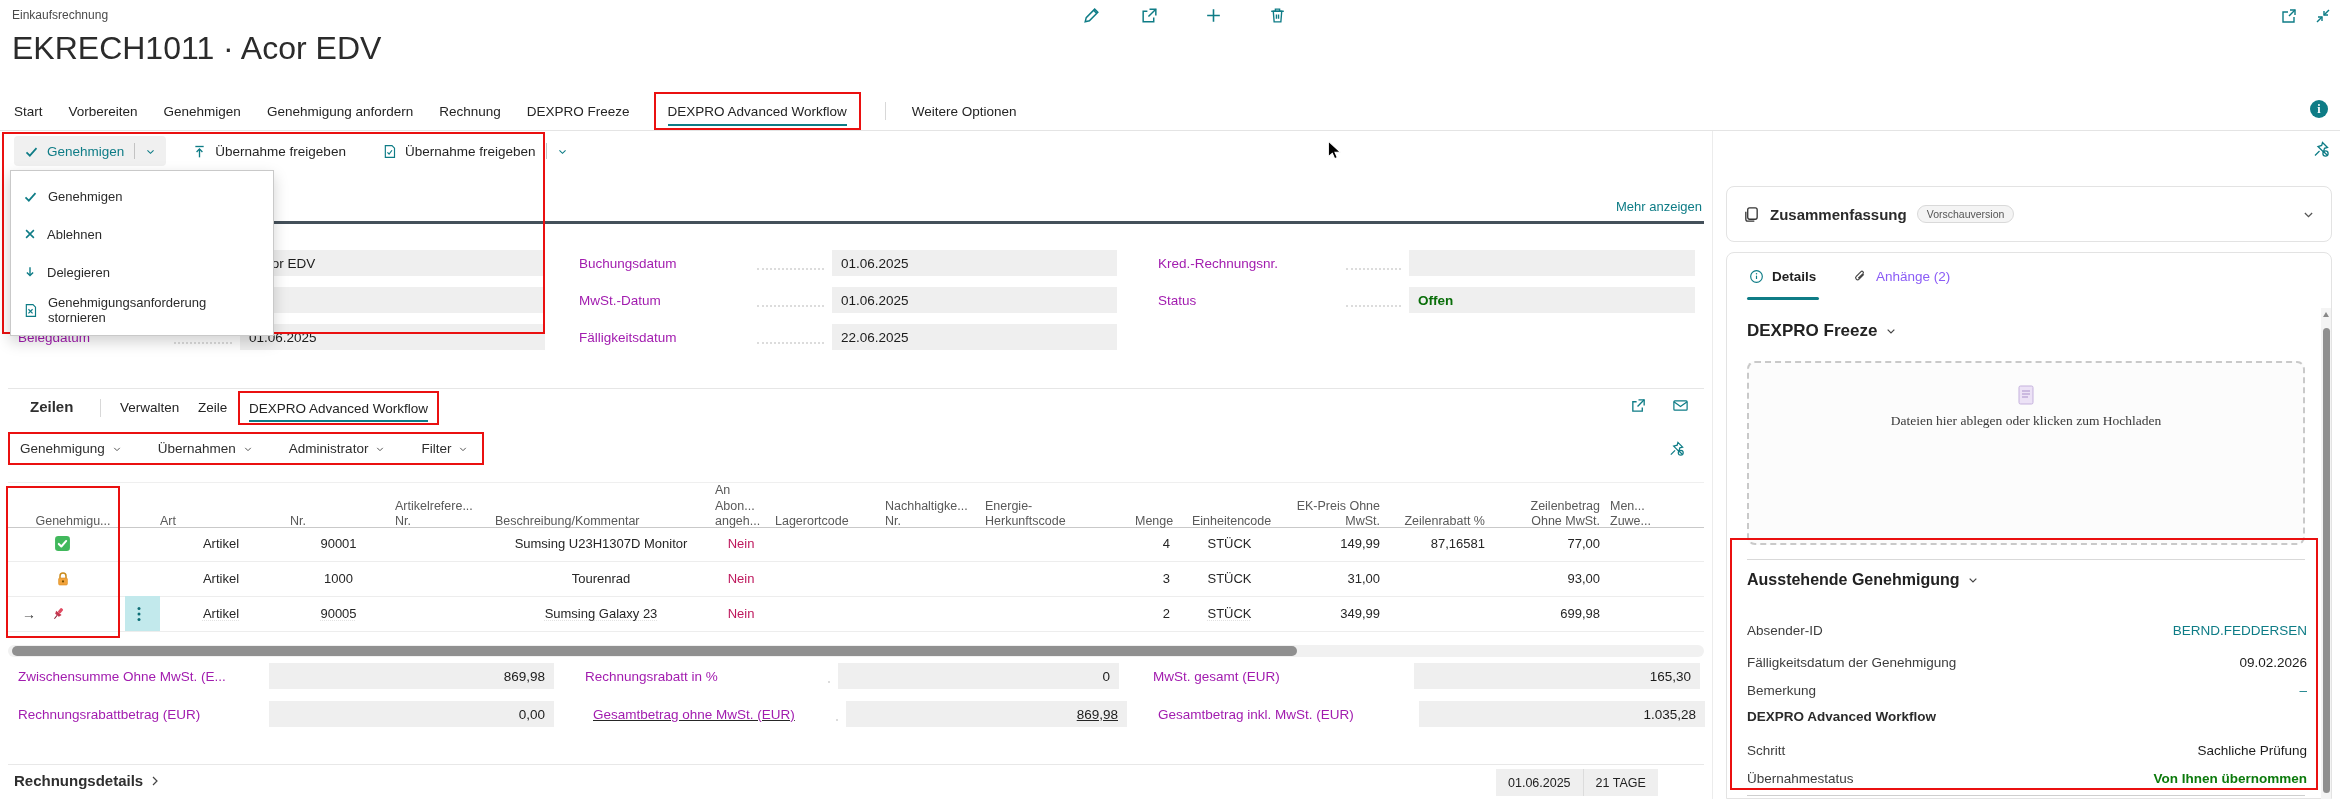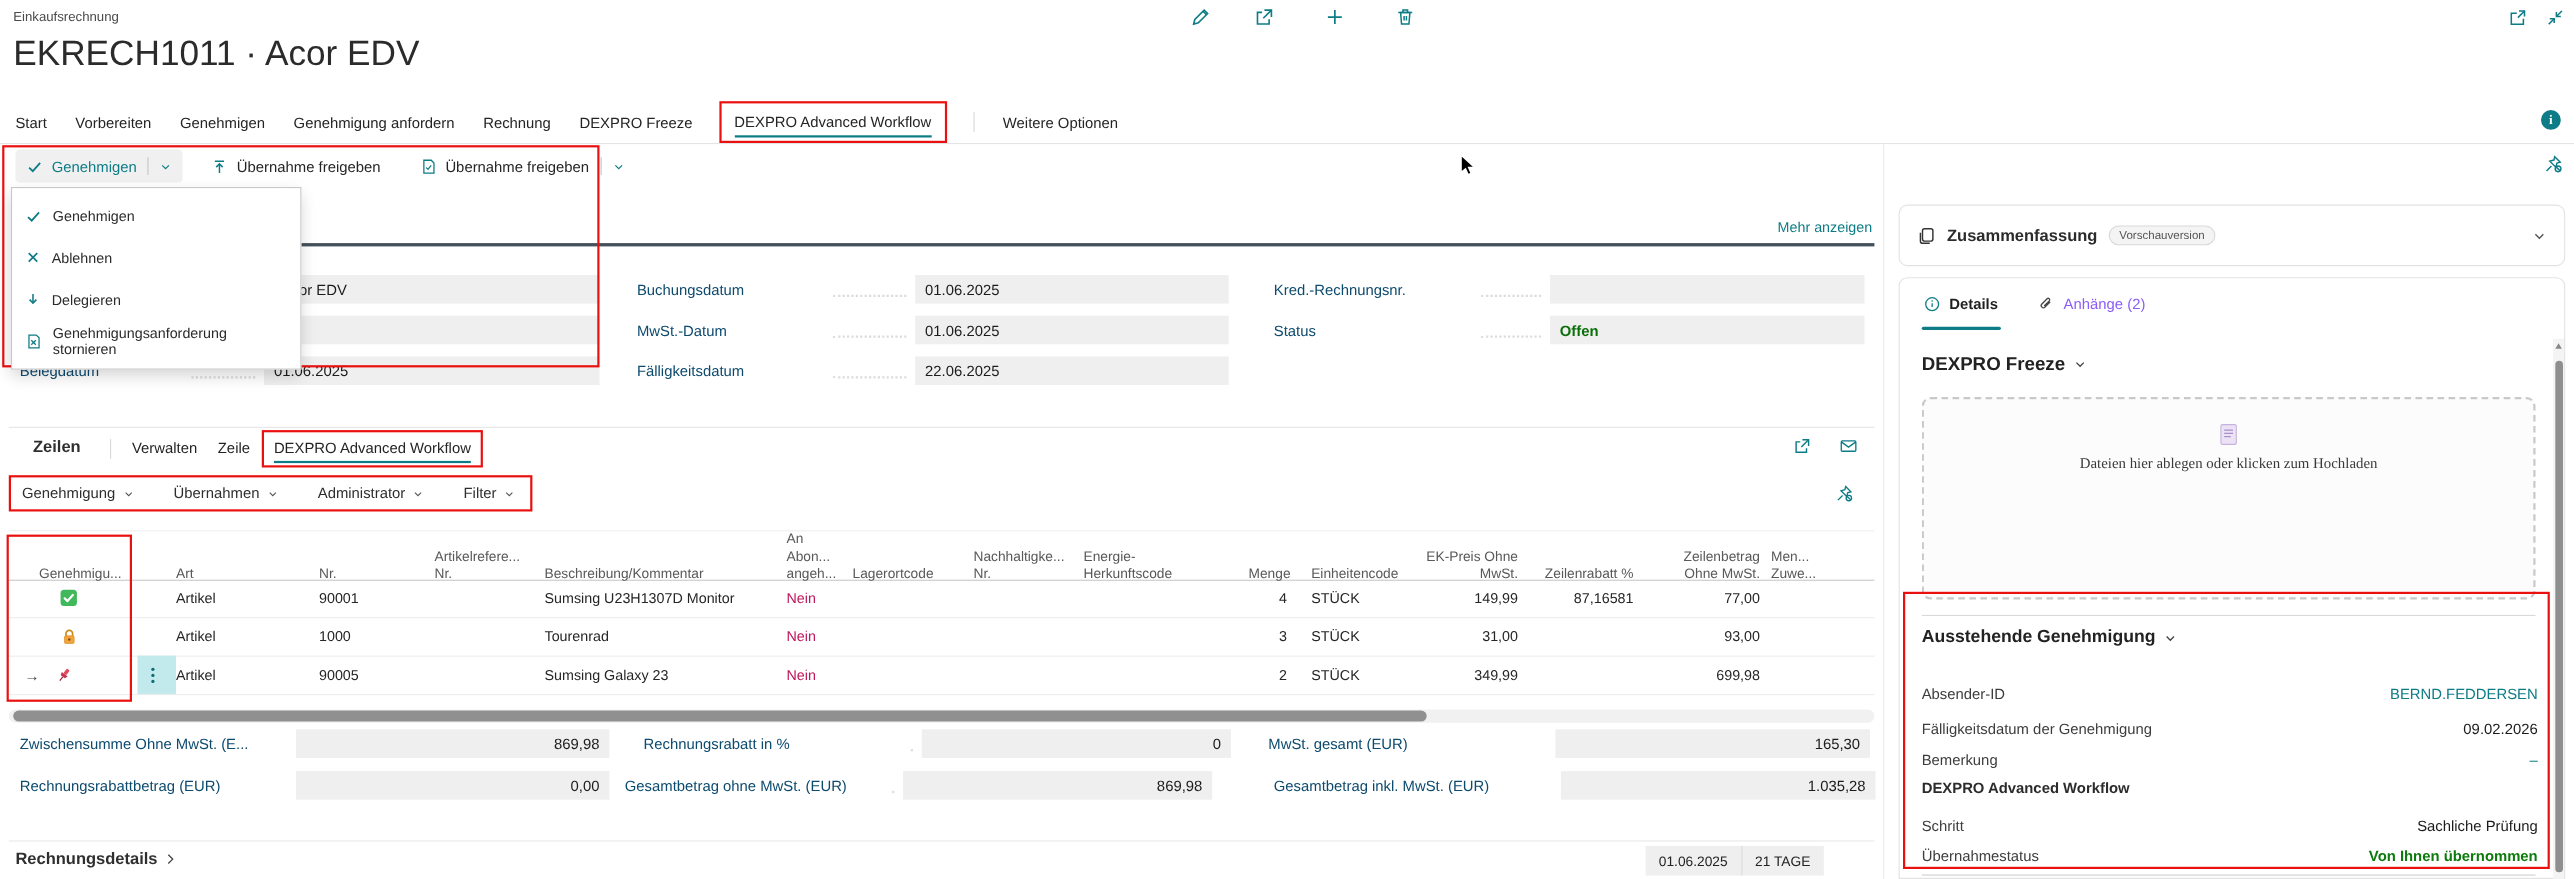--- a/index.html
+++ b/index.html
@@ -4,21 +4,21 @@
 <style>
   html,body{margin:0;padding:0;}
   body{width:2340px;height:799px;background:#fff;font-family:"Liberation Sans",sans-serif;
        -webkit-font-smoothing:antialiased;position:relative;overflow:hidden;color:#262626;}
   .abs{position:absolute;}
   svg{display:block;}
   .ico{display:inline-flex;align-items:center;justify-content:center;flex:none;}
   .teal{color:#0e7c86;}
   
   .frow{position:absolute;display:flex;align-items:center;height:26px;font-size:13.5px;}
-  .flabel{color:#0c4a6e;white-space:nowrap;overflow:hidden;flex:none;}
+  .flabel{color:#a21caf;white-space:nowrap;overflow:hidden;flex:none;}
   .leader{flex:1;height:12px;margin:0 8px;border-bottom:2px dotted #dcdcdc;}
   .fval{background:#efefef;height:26px;display:flex;align-items:center;padding:0 9px;color:#1c1c1c;
         flex:none;font-size:13.5px;white-space:nowrap;box-sizing:border-box;}
   .fval.num{justify-content:flex-end;}
   
   .menubar{position:absolute;left:0;top:92px;width:2340px;height:39px;border-bottom:1px solid #e4e4e4;
            display:flex;align-items:center;padding-left:14px;box-sizing:border-box;gap:26px;}
   .menu-item{font-size:13.5px;color:#242424;white-space:nowrap;}
   .vdiv{width:1px;height:18px;background:#d8d8d8;flex:none;}
   
@@ -29,21 +29,21 @@
        font-size:13.5px;color:#252525;gap:8px;white-space:nowrap;}
   .btn .sep{width:1px;height:16px;background:#c3c3c3;margin:0 2px;}
   
   .menu-pop{position:absolute;left:10px;top:170px;width:262px;background:#fff;border:1px solid #c9c9c9;
             box-shadow:0 6px 14px rgba(0,0,0,.18);z-index:40;padding:6px 0;}
   .menu-pop .mi{display:flex;align-items:center;gap:10px;height:38px;padding:0 12px;font-size:13px;color:#2b2b2b;}
   
   .grid{display:grid;grid-template-columns:117px 35px 130px 105px 100px 220px 60px 110px 100px 150px 45px 95px 115px 105px 115px 1fr;align-items:center;}
   .th{font-size:12.5px;color:#595959;line-height:1.25;white-space:pre-line;align-self:end;padding:0 8px 6px 0;}
   .th.r{text-align:right;padding-right:10px;}
-  .td{font-size:13px;color:#262626;white-space:nowrap;overflow:hidden;padding-right:8px;}
+  .td{font-size:13px;color:#262626;white-space:nowrap;overflow:hidden;padding-right:8px;text-align:center;}
   .td.r{text-align:right;padding-right:10px;}
   .dotted{text-decoration:underline dotted #8c8c8c;text-underline-offset:3px;}
   .nein{color:#be185d;}
   .row{height:35px;border-bottom:1px solid #ededed;}
   
   .card{position:absolute;background:#fff;border:1px solid #e3e3e3;border-radius:8px;box-sizing:border-box;}
   .prow{position:absolute;display:flex;justify-content:space-between;align-items:center;height:22px;
         font-size:13.5px;color:#3d3d3d;width:560px;left:20px;}
   .pval{color:#1c1c1c;}
   .pill{font-size:10.5px;color:#555;background:#f4f4f4;border:1px solid #d9d9d9;border-radius:10px;
@@ -424,21 +424,21 @@
 <div class="frow" style="left:18px;top:701px;width:527px;">
   <span class="flabel" style="width:235px;">Rechnungsrabattbetrag (EUR)</span>
   <span class="leader"></span>
   <span class="fval num" style="width:285px;">0,00</span>
 </div>
 <div class="frow" style="left:585px;top:663px;width:534px;">
   <span class="flabel" style="width:235px;">Rechnungsrabatt in %</span>
   <span class="leader"></span>
   <span class="fval num" style="width:281px;">0</span>
 </div>
-<div class="frow" style="left:568px;top:701px;width:534px;">
+<div class="frow" style="left:593px;top:701px;width:534px;text-decoration:underline;">
   <span class="flabel" style="width:235px;">Gesamtbetrag ohne MwSt. (EUR)</span>
   <span class="leader"></span>
   <span class="fval num" style="width:281px;">869,98</span>
 </div>
 <div class="frow" style="left:1158px;top:663px;width:537px;justify-content:center;">
   <span class="flabel" style="width:245px;">MwSt. gesamt (EUR)</span>
   <span class="leader"></span>
   <span class="fval num" style="width:286px;">165,30</span>
 </div>
 <div class="frow" style="left:1158px;top:701px;width:537px;">

